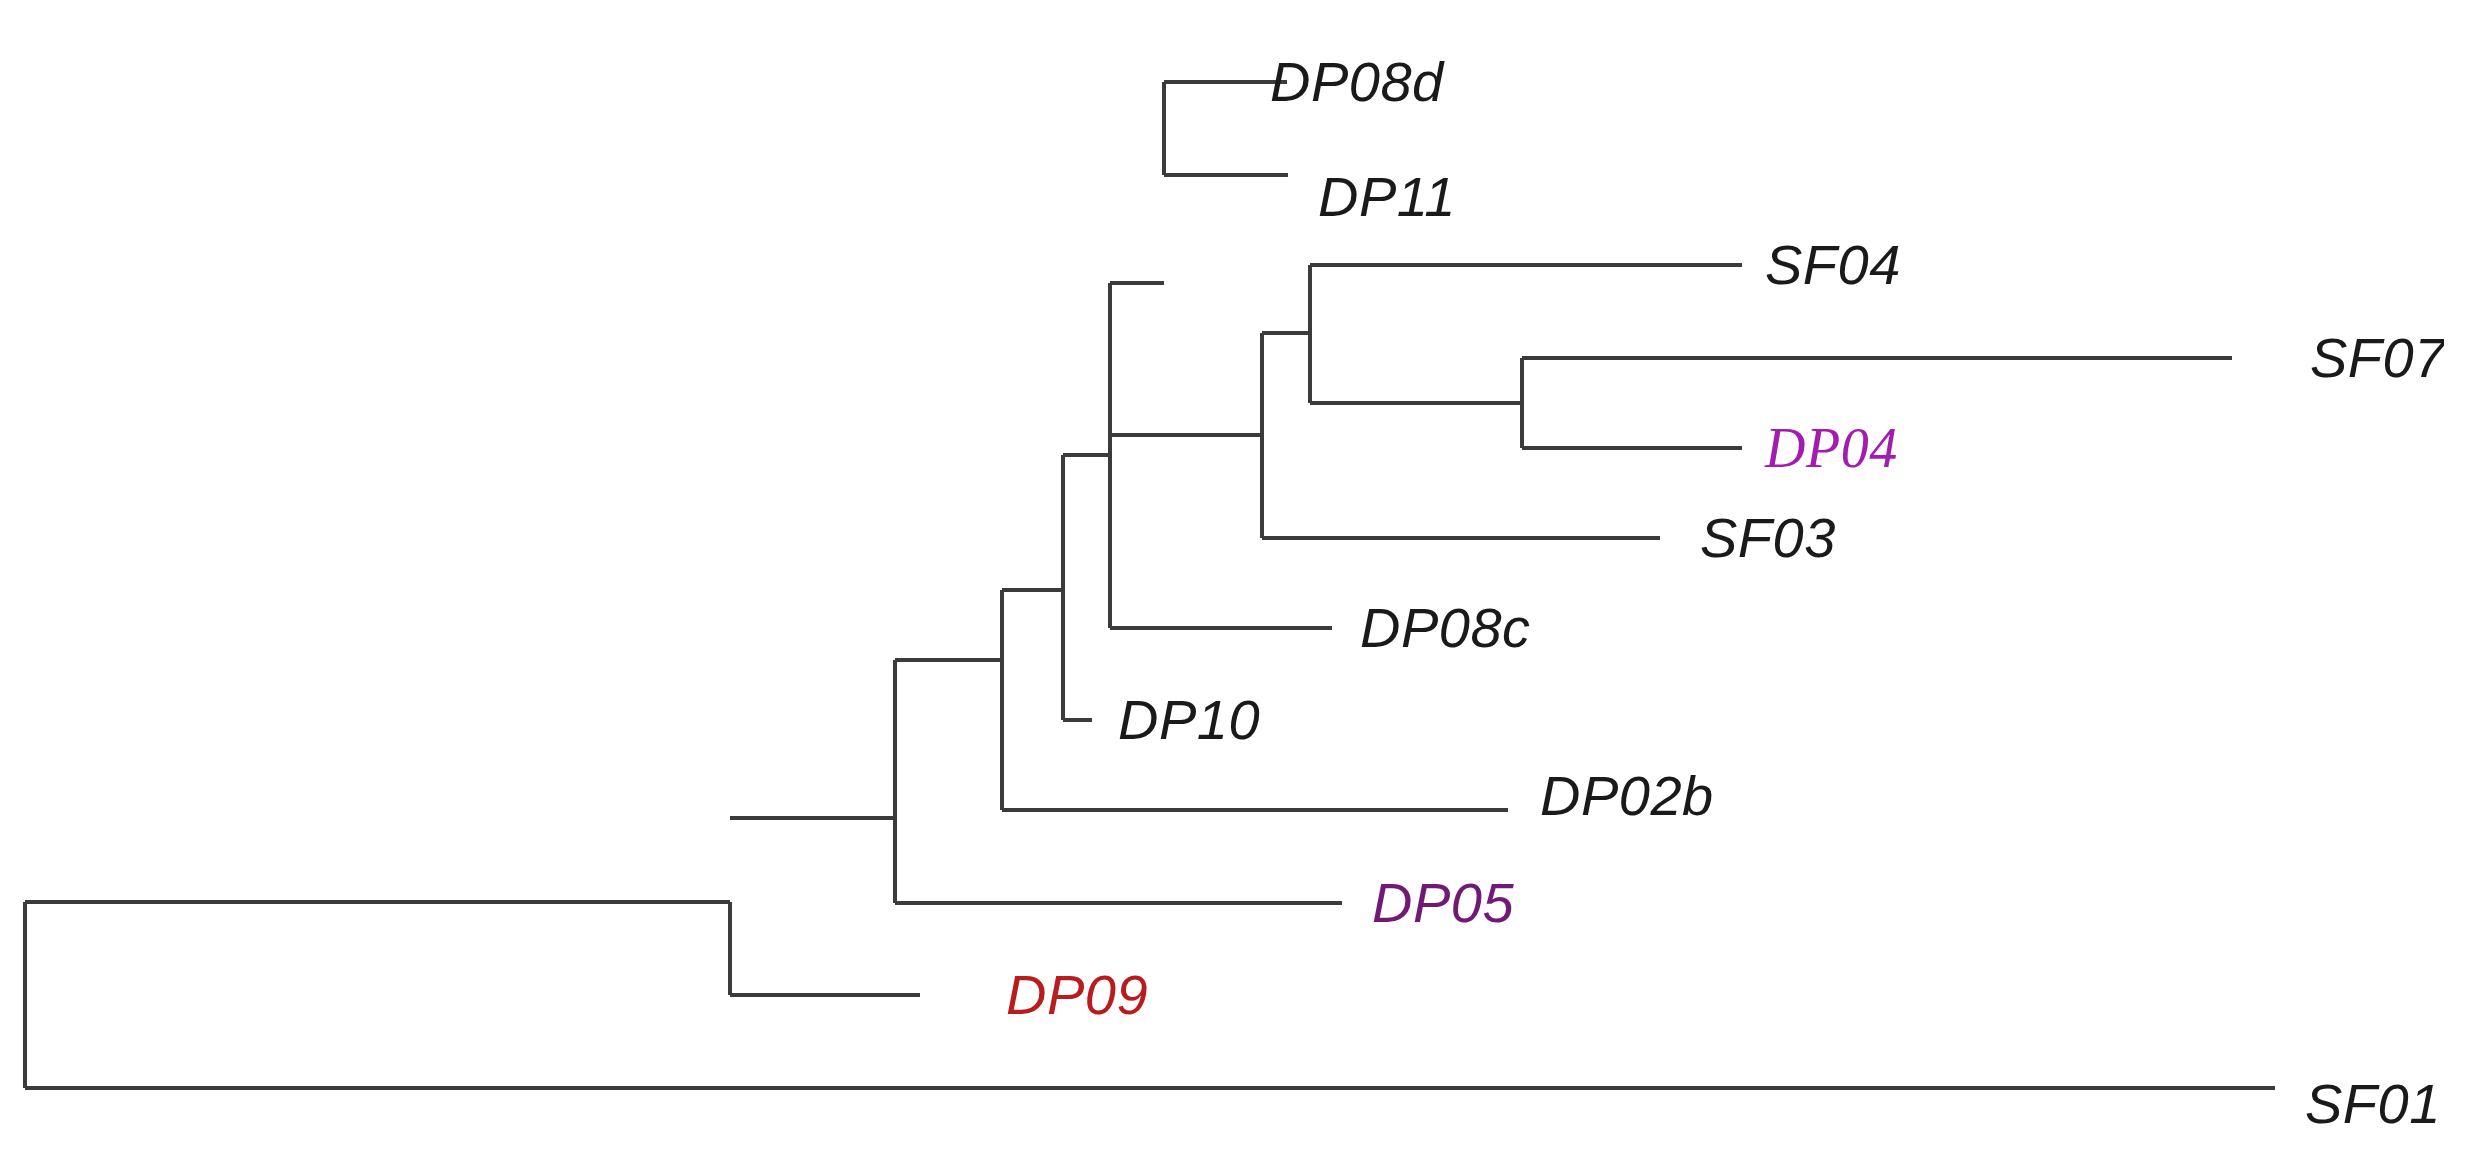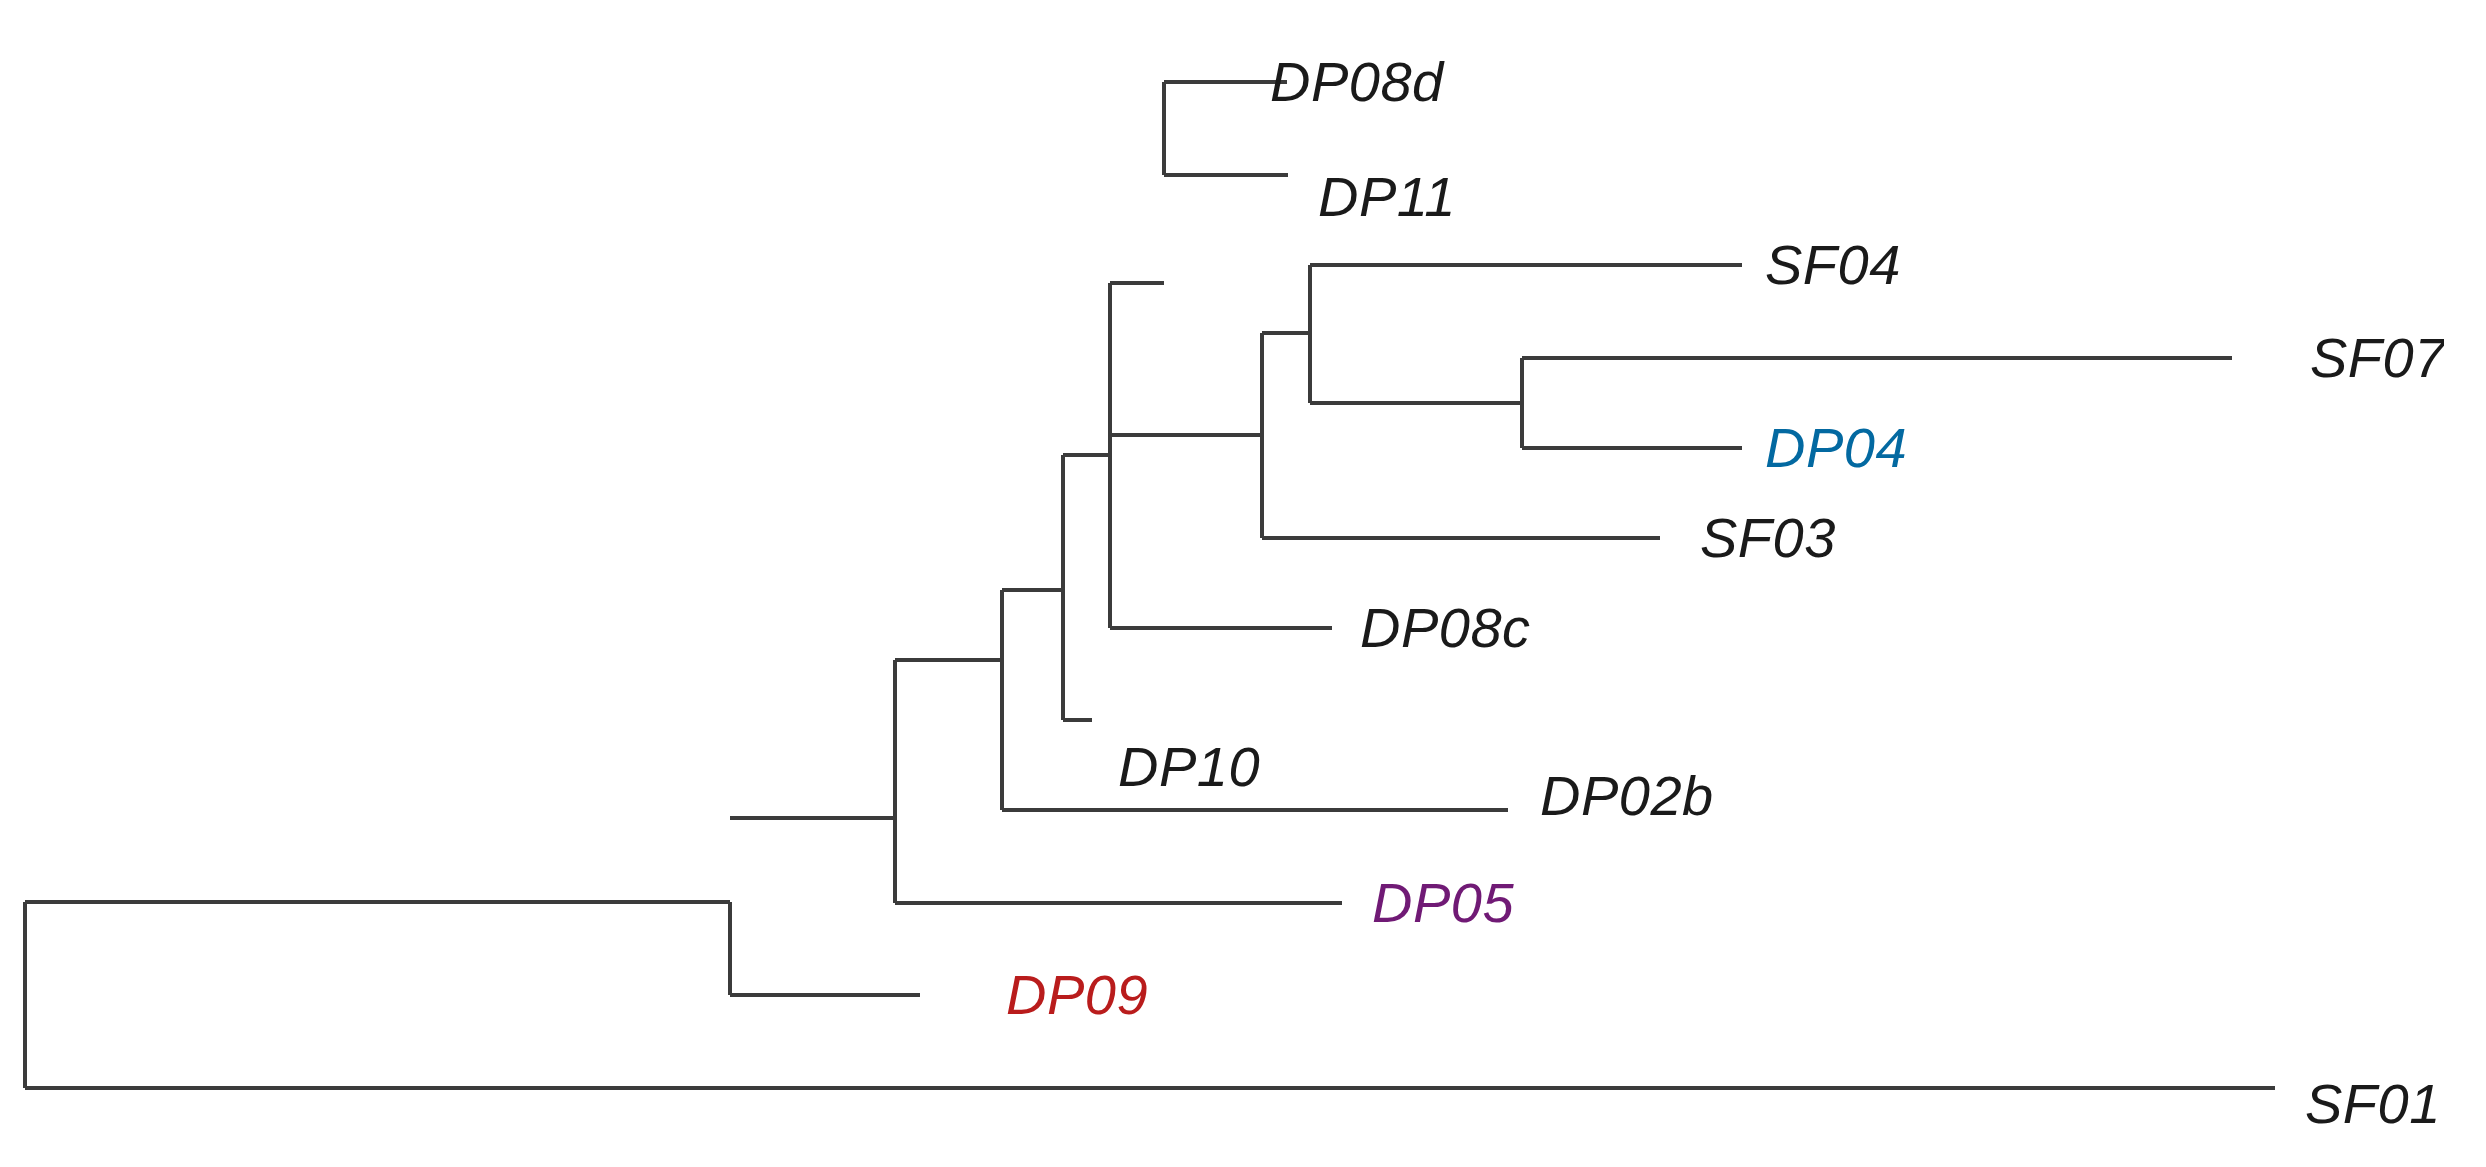--- a/index.html
+++ b/index.html
@@ -79,23 +79,23 @@
         <line x1="1522" y1="358" x2="2232" y2="358" class="branch" stroke="#3b3b3b"></line>
         <line x1="1522" y1="448" x2="1742" y2="448" class="branch" stroke="#3b3b3b"></line>
       </g>
   </svg>
 
   <div id="label-layer">
       <div class="taxon-label" style="left: 1270px; top: 54px; color: rgb(26, 26, 26);">DP08d</div>
       <div class="taxon-label" style="left: 1318px; top: 147px; color: rgb(26, 26, 26); margin-top: 22px;">DP11</div>
       <div class="taxon-label" style="left: 1765px; top: 237px; color: rgb(26, 26, 26);">SF04</div>
       <div class="taxon-label" style="left: 2310px; top: 330px; color: rgb(26, 26, 26);">SF07</div>
-      <div class="taxon-label" style="left: 1765px; top: 420px; color: #0369a1;">DP04</div>
+      <div class="taxon-label" style="left: 1765px; top: 420px; color: #a21caf; font-family: Liberation Serif, serif;">DP04</div>
       <div class="taxon-label" style="left: 1700px; top: 510px; color: rgb(26, 26, 26);">SF03</div>
       <div class="taxon-label" style="left: 1360px; top: 600px; color: rgb(26, 26, 26);">DP08c</div>
-      <div class="taxon-label" style="left: 1118px; top: 692px; color: rgb(26, 26, 26); margin-top: 47px;">DP10</div>
+      <div class="taxon-label" style="left: 1118px; top: 692px; color: rgb(26, 26, 26);">DP10</div>
       <div class="taxon-label" style="left: 1540px; top: 768px; color: rgb(26, 26, 26);">DP02b</div>
       <div class="taxon-label" style="left: 1372px; top: 875px; color: #701a75; text-align: right;">DP05</div>
       <div class="taxon-label" style="left: 1006px; top: 967px; color: #b91c1c;">DP09</div>
       <div class="taxon-label" style="left: 2305px; top: 1060px; color: rgb(26, 26, 26); margin-top: 16px;">SF01</div>
     </div>
 
 </div>
 
 </body></html>

